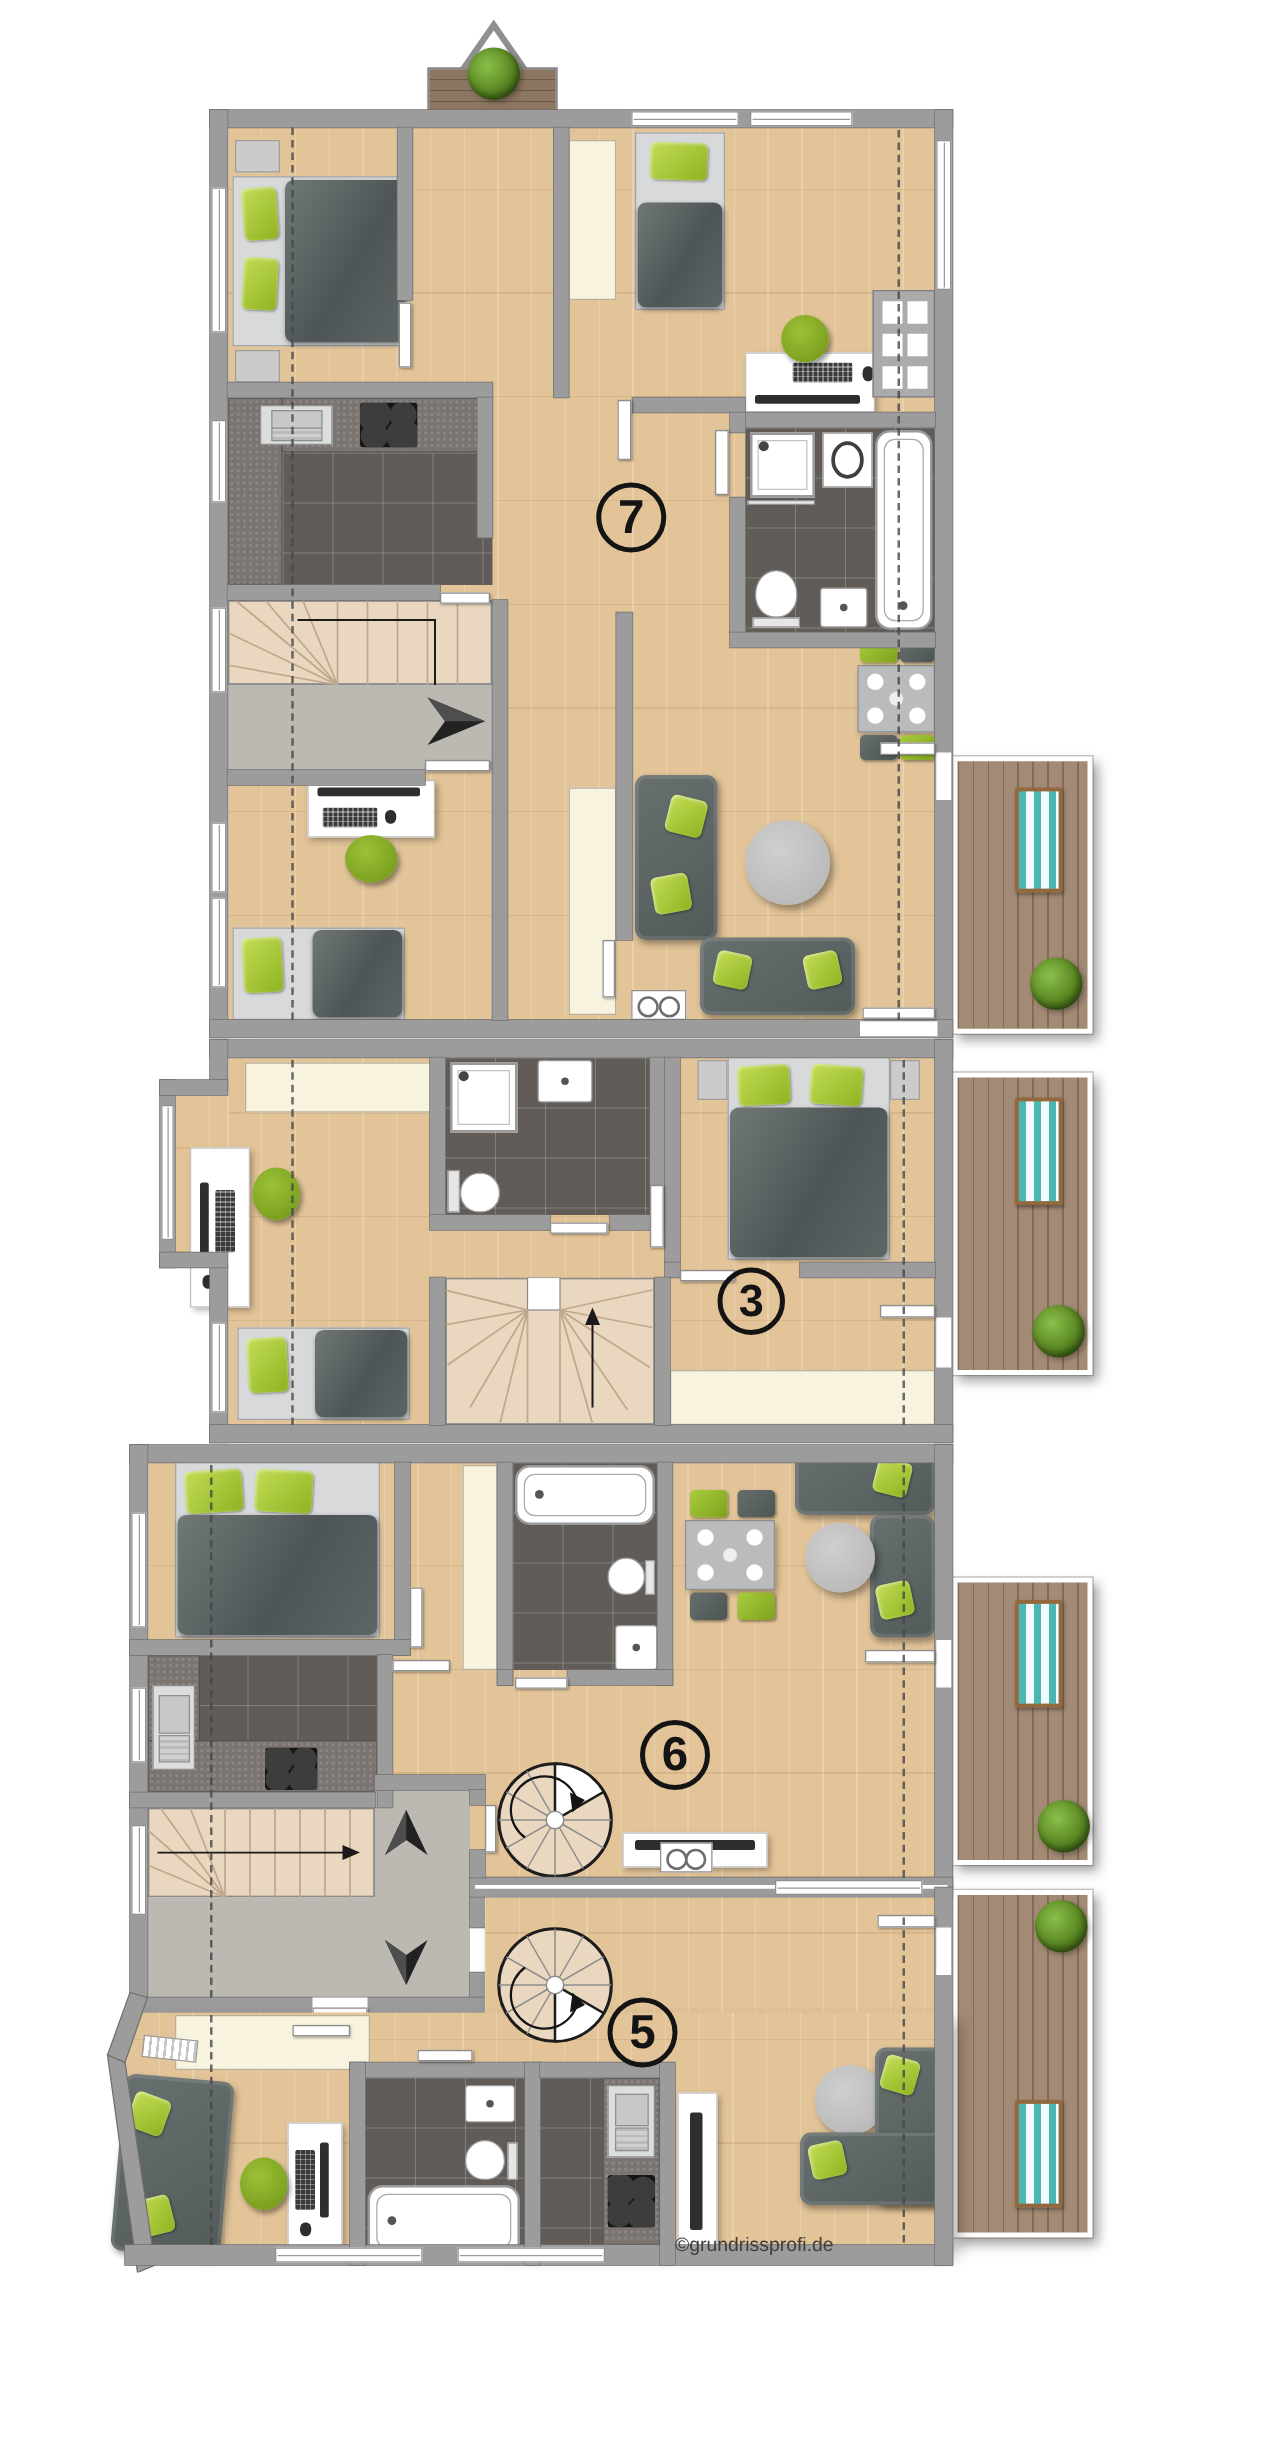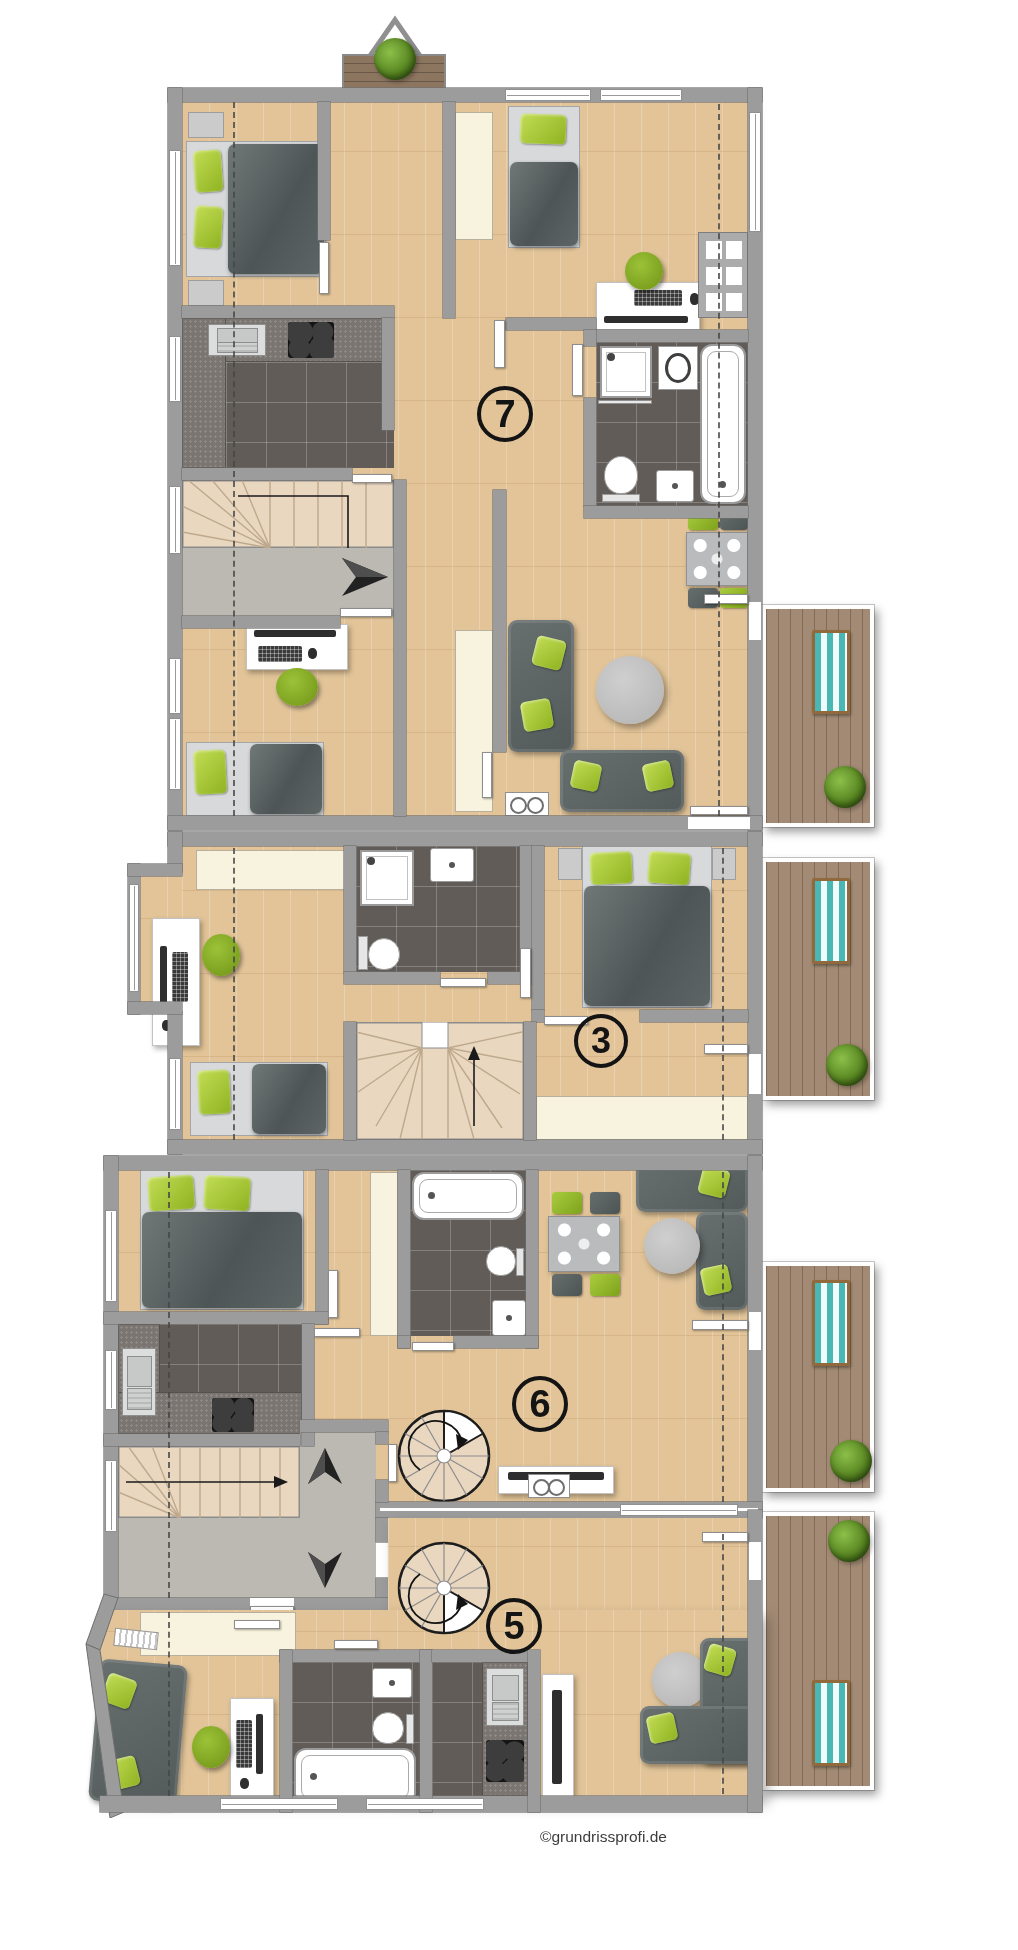--- a/index.html
+++ b/index.html
@@ -526,16 +526,16 @@
         <i></i>
       </div>
     <div class="abs gap" style="left:749px;top:1542px;width:12px;height:38px"></div>
     <div class="abs door" style="left:702px;top:1532px;width:46px;height:10px"></div>
     <div class="abs door" style="left:334px;top:1640px;width:44px;height:9px"></div>
     <div class="abs door" style="left:234px;top:1620px;width:46px;height:9px"></div>
 
     <div class="abs dash" style="left:168px;top:1612px;height:184px"></div>
     <div class="abs dash" style="left:722px;top:1534px;height:260px"></div>
     <div class="abs ulabel" style="left:486px;top:1598px;width:56px;height:56px">5</div>
-    <div class="abs wm" style="left:540px;top:1828px">©grundrissprofi.de</div>
+    <div class="abs wm" style="left:540px;top:1788px">©grundrissprofi.de</div>
   </div>
 
 </div>
 
 </body></html>

